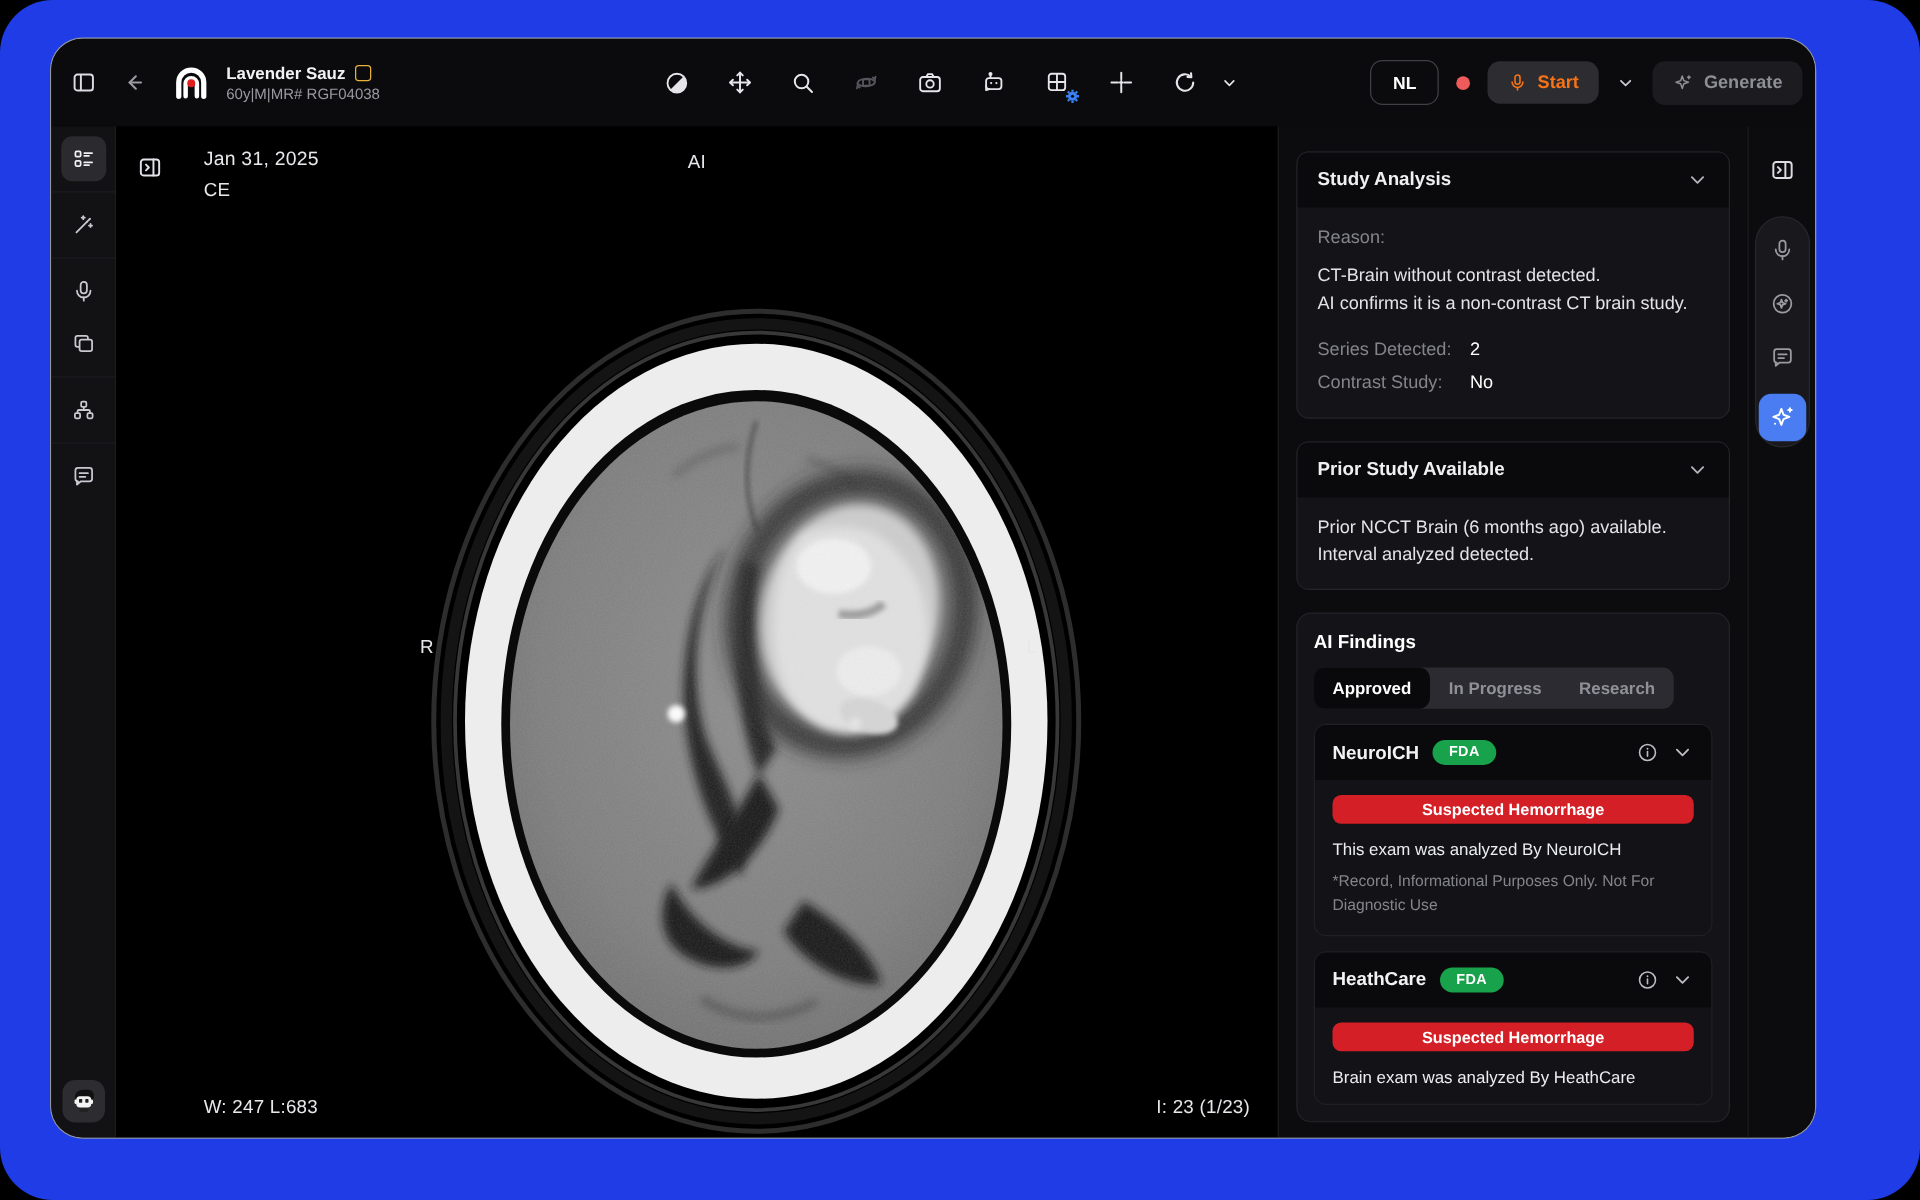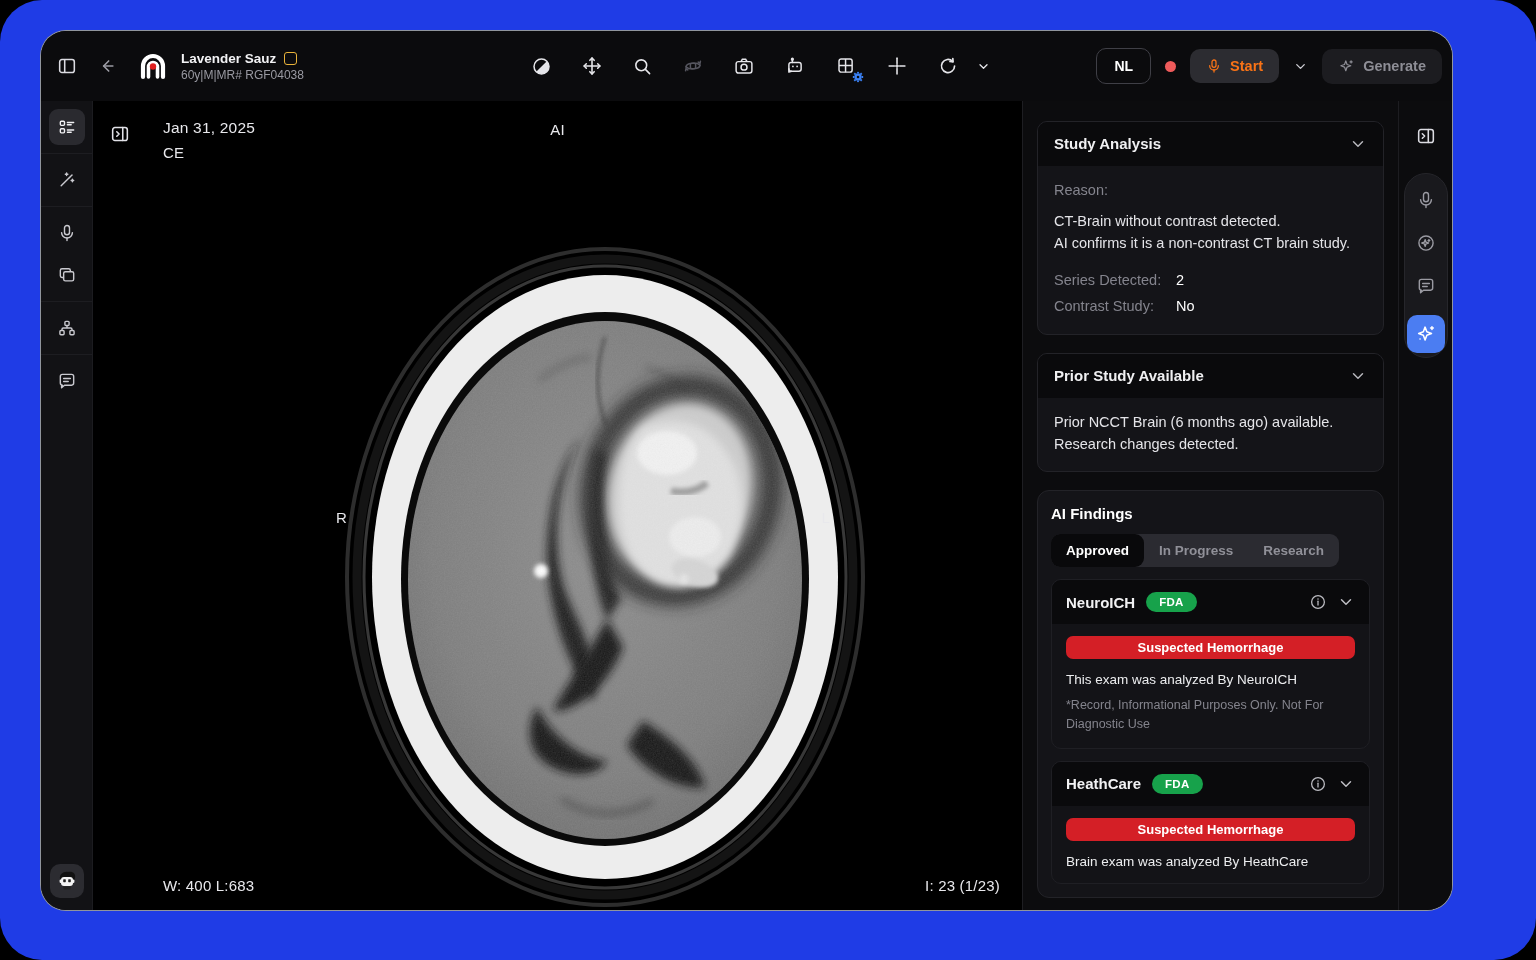--- a/index.html
+++ b/index.html
@@ -433,21 +433,21 @@
           <path d="M218,560 q44,28 92,2" stroke="#4d4d4d" stroke-width="5" fill="none" filter="url(#b4)"></path>
           <rect x="40" y="58" width="446" height="566" filter="url(#grainF)" opacity="0.33"></rect>
         </g>
       </svg>
 
       <span class="ovl ovl-date">Jan 31, 2025</span>
       <span class="ovl ovl-ce">CE</span>
       <span class="ovl ovl-ai">AI</span>
       <span class="ovl ovl-r">R</span>
       <span class="ovl ovl-l">L</span>
-      <span class="ovl ovl-wl">W: 400 L:683</span>
+      <span class="ovl ovl-wl">W: 247 L:683</span>
       <span class="ovl ovl-slice">I: 23 (1/23)</span>
     </div>
 
     <div class="ai-panel">
 
       <div class="ai-body">
 
         <div class="card">
           <div class="card-h">
             <span class="card-h-title">Study Analysis</span>
@@ -474,21 +474,21 @@
           <div class="card-h">
             <span class="card-h-title">Prior Study Available</span>
             <span class="chev">
                 <svg width="18" height="18" viewBox="0 0 24 24" fill="none" stroke="currentColor" stroke-width="2" stroke-linecap="round" stroke-linejoin="round">
                   <path d="M6 9 l6 6 6-6"></path>
                 </svg>
               </span>
           </div>
           <div class="card-b">
             <div>Prior NCCT Brain (6 months ago) available.</div>
-            <div>Research changes detected.</div>
+            <div>Interval analyzed detected.</div>
           </div>
         </div>
 
         <div class="findings-card">
           <div class="findings-title">AI Findings</div>
           <div class="seg">
             <button class="seg-btn active">Approved</button>
             <button class="seg-btn">In Progress</button>
             <button class="seg-btn">Research</button>
           </div>

